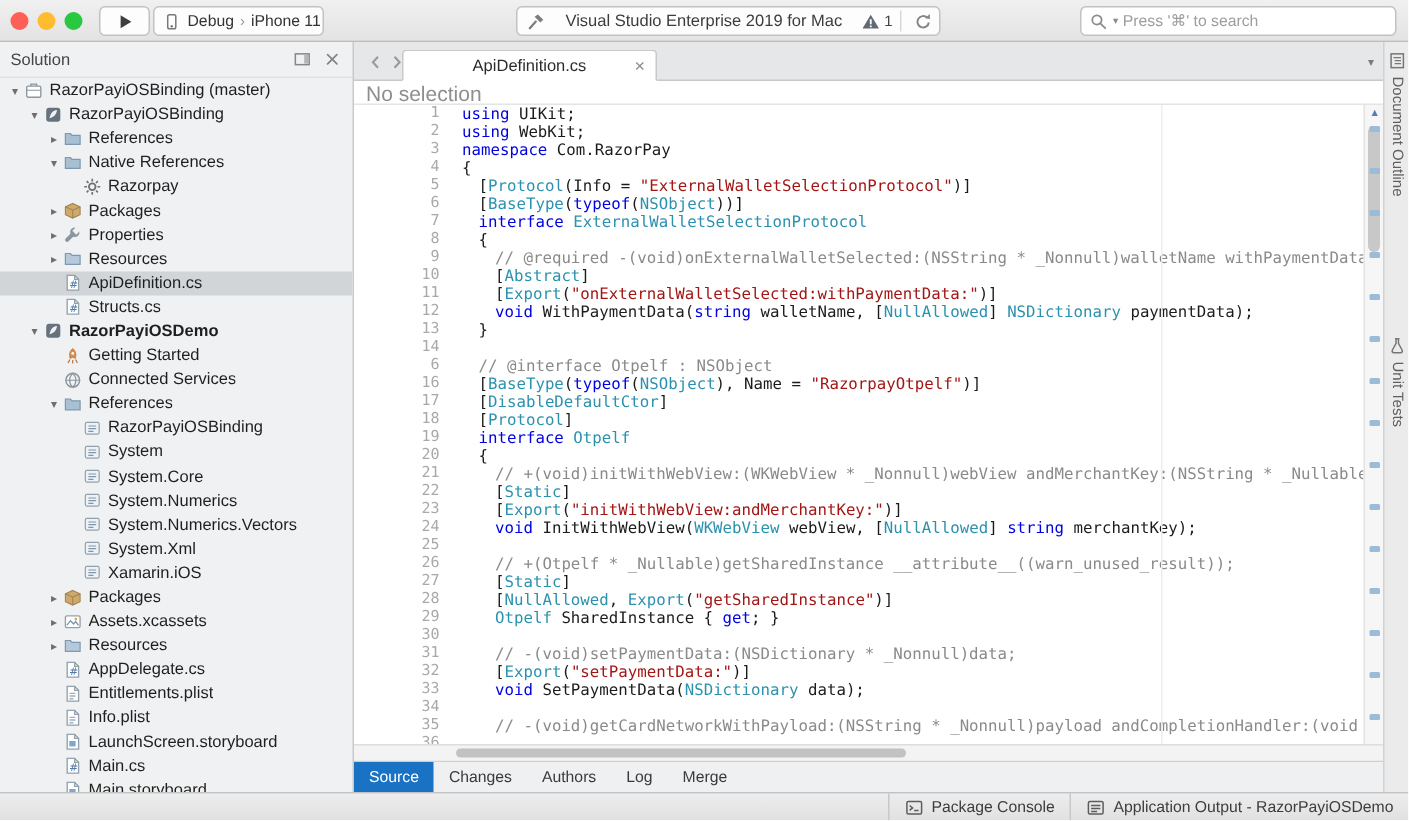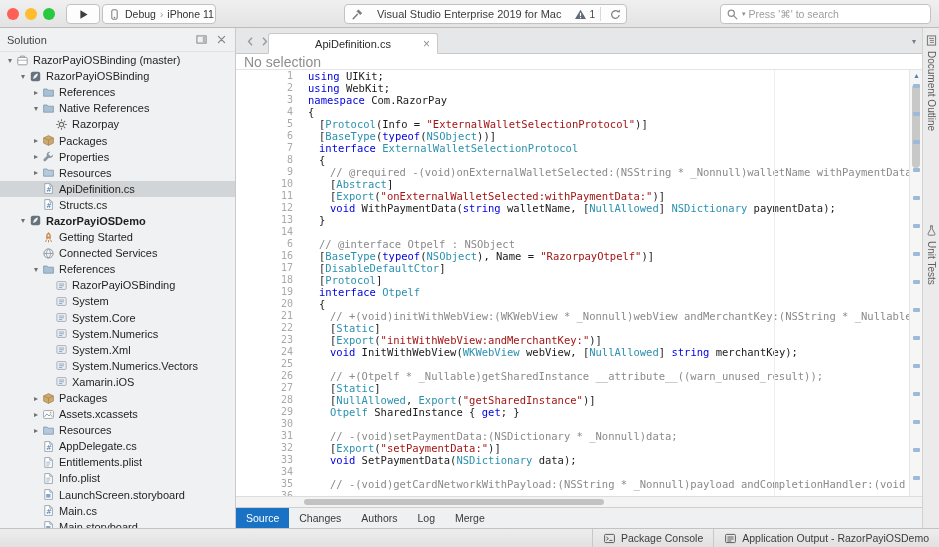--- a/index.html
+++ b/index.html
@@ -377,32 +377,32 @@
           </div>
           <div class="trow">
             <span class="tind" style="width:43px"></span>
             <span class="exp"></span>
             <span class="tico">
               <svg width="13" height="13" viewBox="0 0 13 13" xmlns="http://www.w3.org/2000/svg">
                 <rect x="1.9" y="2.6" width="9.2" height="7.8" rx="1" fill="#eef2f5" stroke="#94a1ac" stroke-width="0.8"></rect>
                 <path d="M3.9 5 h5.2 M3.9 6.8 h5.2 M3.9 8.6 h3.4" stroke="#7e96ad" stroke-width="0.8"></path>
               </svg>
             </span>
-            <span class="tlab">System.Xml</span>
+            <span class="tlab">System.Numerics.Vectors</span>
           </div>
           <div class="trow">
             <span class="tind" style="width:43px"></span>
             <span class="exp"></span>
             <span class="tico">
               <svg width="13" height="13" viewBox="0 0 13 13" xmlns="http://www.w3.org/2000/svg">
                 <rect x="1.9" y="2.6" width="9.2" height="7.8" rx="1" fill="#eef2f5" stroke="#94a1ac" stroke-width="0.8"></rect>
                 <path d="M3.9 5 h5.2 M3.9 6.8 h5.2 M3.9 8.6 h3.4" stroke="#7e96ad" stroke-width="0.8"></path>
               </svg>
             </span>
-            <span class="tlab">System.Numerics.Vectors</span>
+            <span class="tlab">System.Xml</span>
           </div>
           <div class="trow">
             <span class="tind" style="width:43px"></span>
             <span class="exp"></span>
             <span class="tico">
               <svg width="13" height="13" viewBox="0 0 13 13" xmlns="http://www.w3.org/2000/svg">
                 <rect x="1.9" y="2.6" width="9.2" height="7.8" rx="1" fill="#eef2f5" stroke="#94a1ac" stroke-width="0.8"></rect>
                 <path d="M3.9 5 h5.2 M3.9 6.8 h5.2 M3.9 8.6 h3.4" stroke="#7e96ad" stroke-width="0.8"></path>
               </svg>
             </span>

